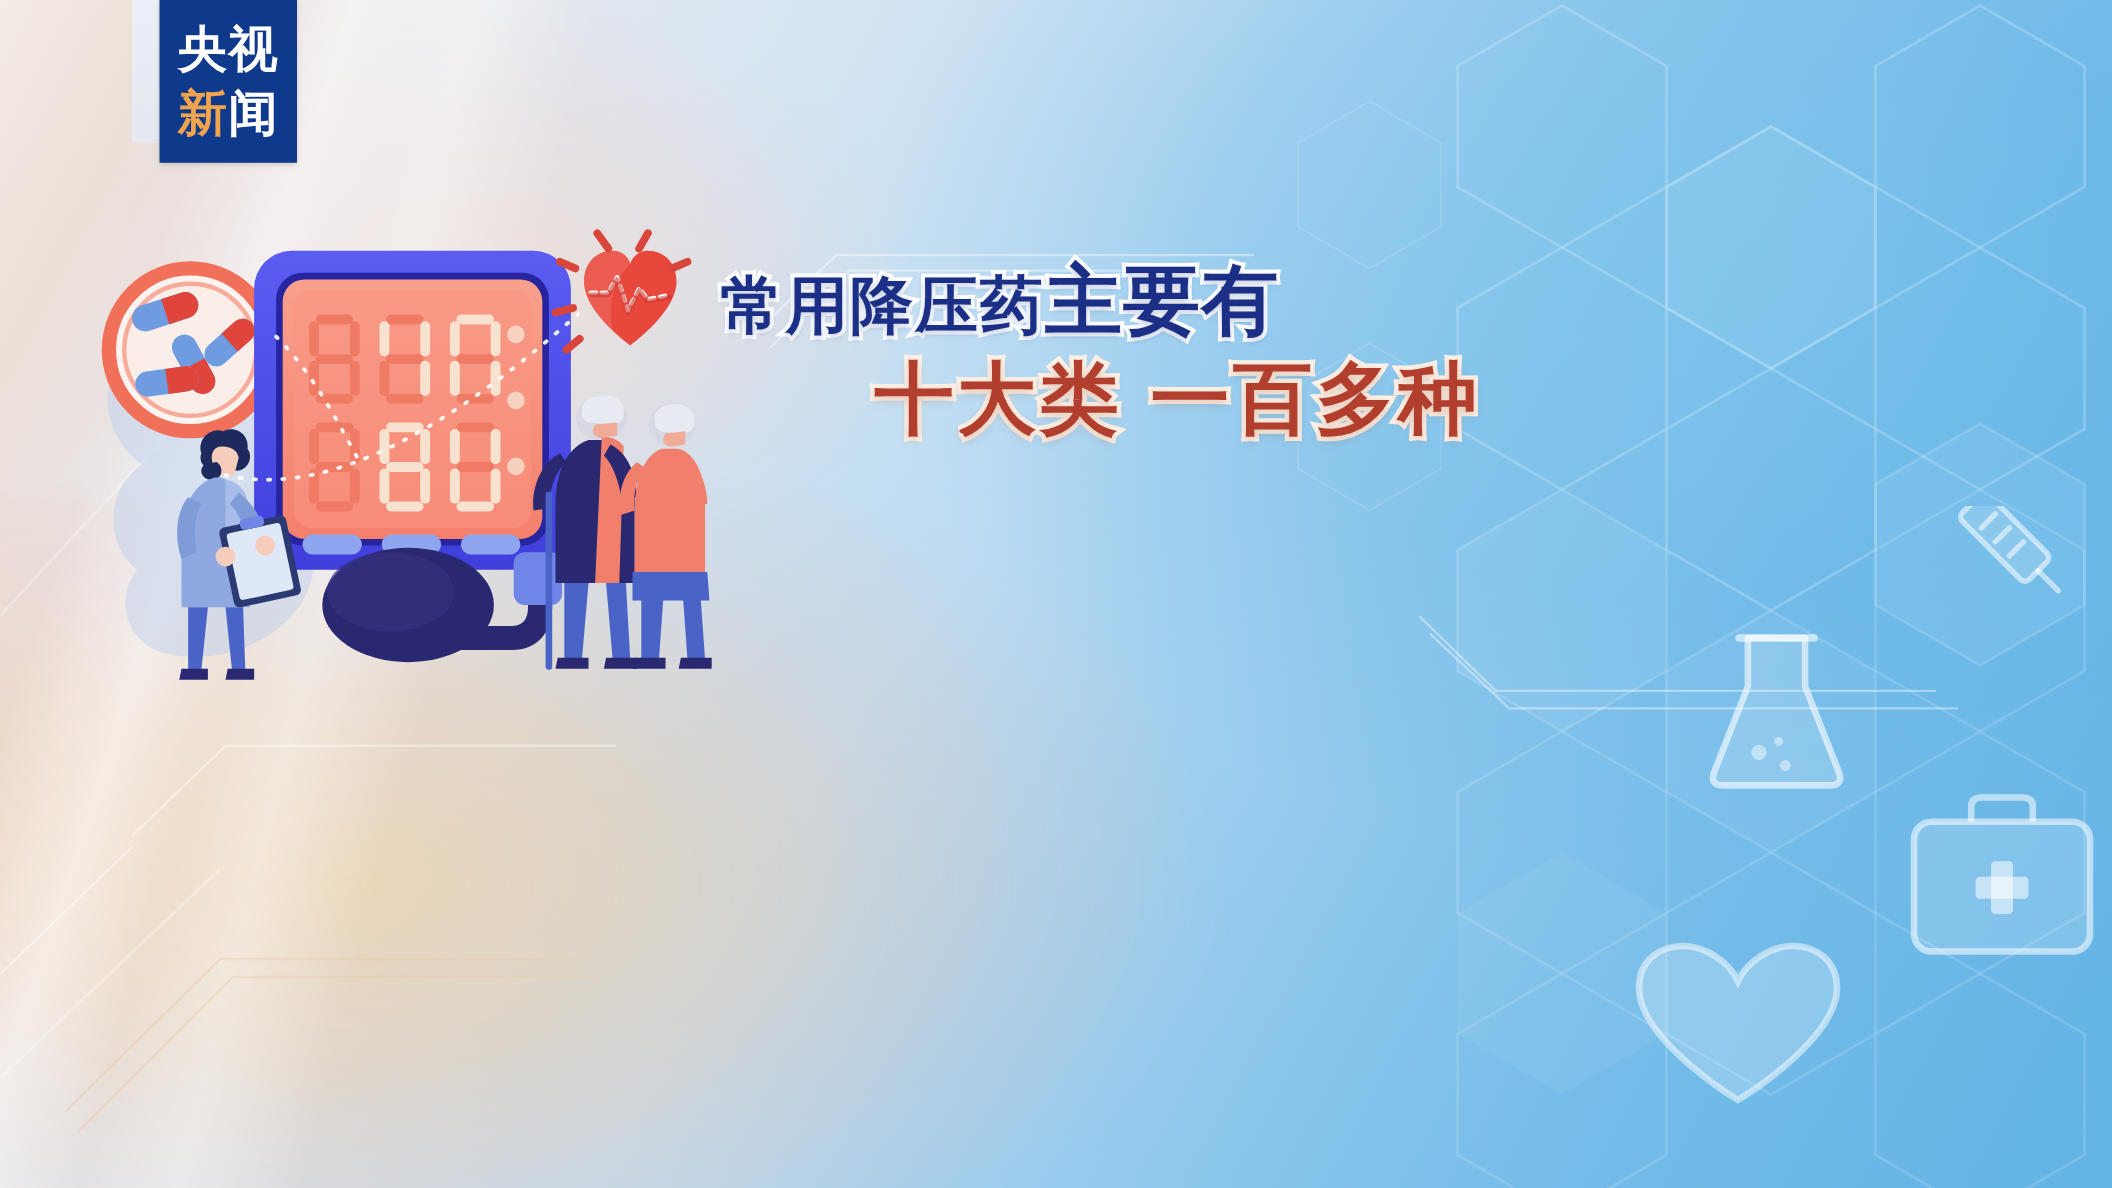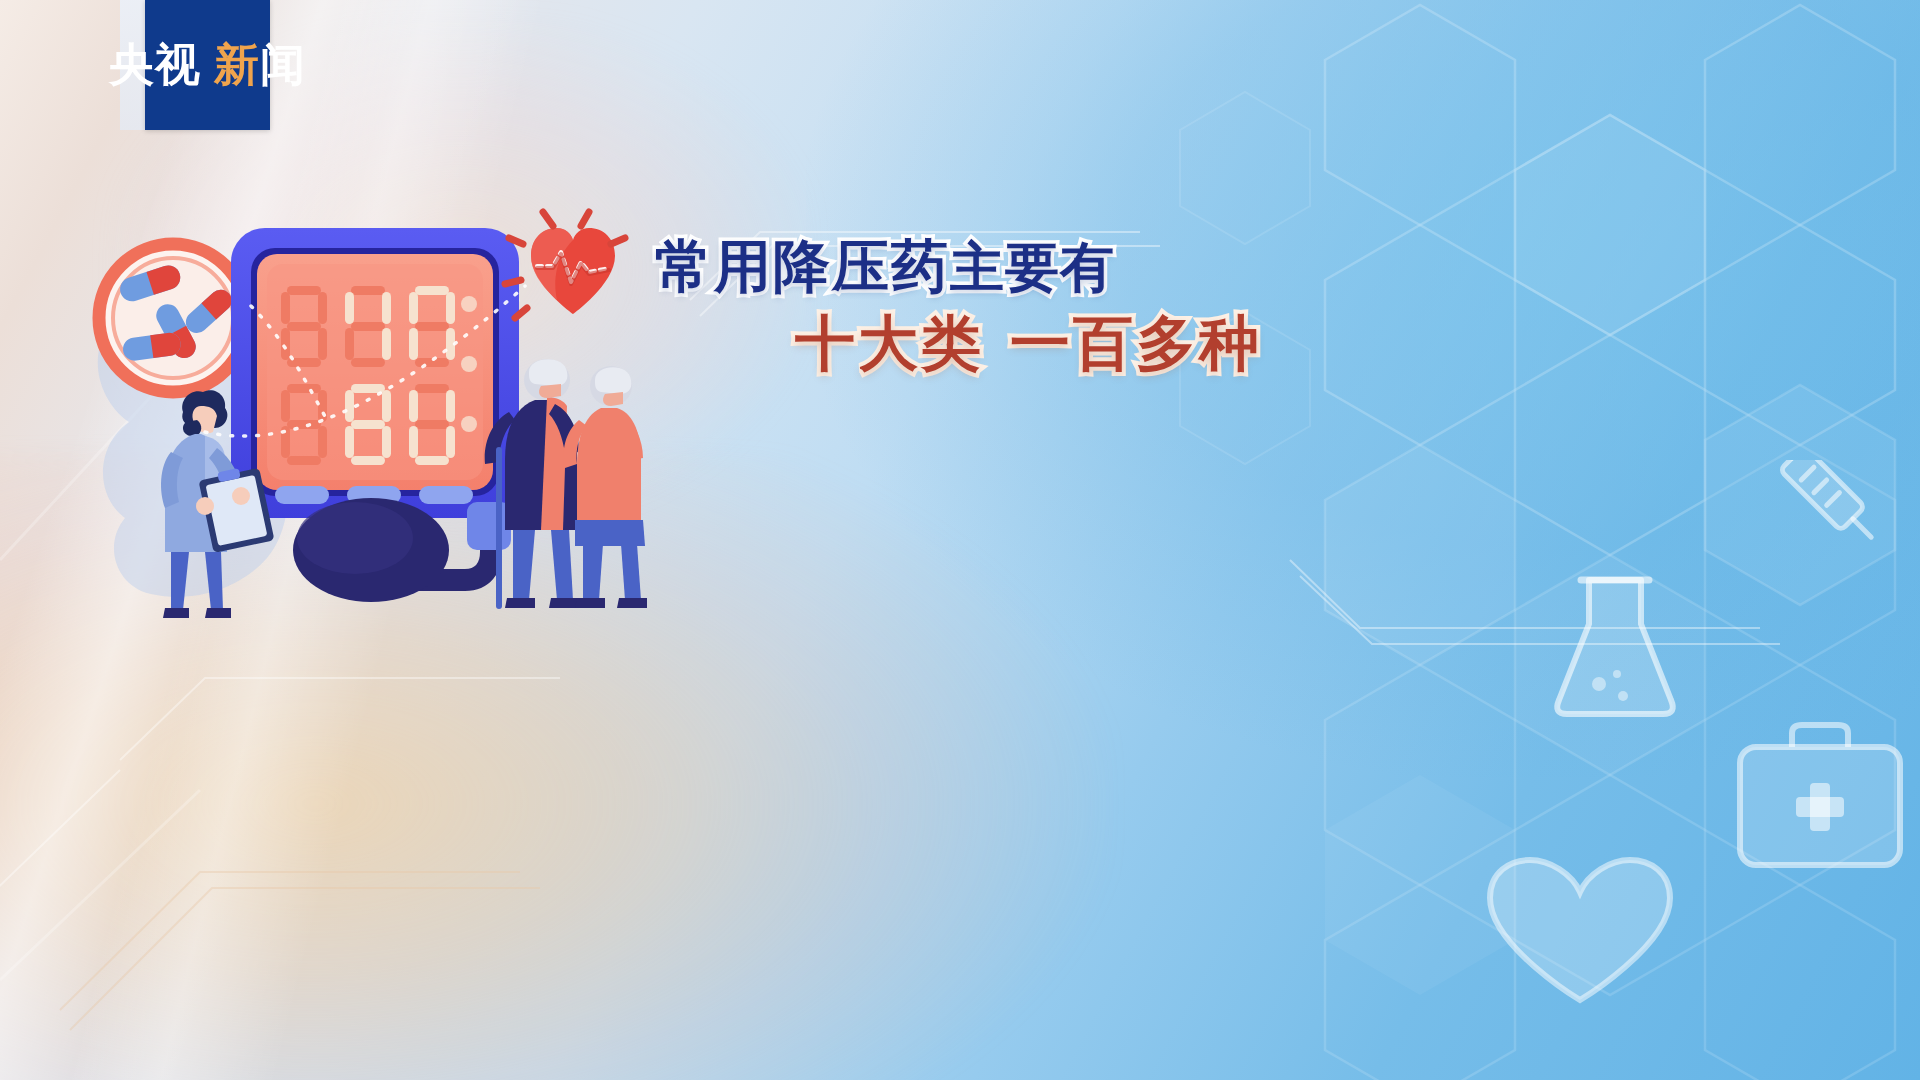--- a/index.html
+++ b/index.html
@@ -47,23 +47,23 @@
     background:linear-gradient(104deg, rgba(255,255,255,0) 36%,
        rgba(255,255,255,0.40) 44%, rgba(255,255,255,0) 54%);
   }
   .hex-layer{ position:absolute; inset:0; opacity:.5; }
   .hex-layer svg{ width:100%; height:100%; display:block; }
   .polyline-layer{ position:absolute; inset:0; }
   .polyline-layer svg{ width:100%; height:100%; display:block; }
 
   
   .logo{
-    position:absolute; left:145px; top:0; width:125px; height:130px;
+    position:absolute; left:145px; top:0; width:125px; height:148px;
     background:#0f3a8c;
-    display:flex; flex-direction:row; align-items:center; justify-content:center;
+    display:flex; flex-direction:column; align-items:center; justify-content:center;
     gap:13px; z-index:40;
     box-shadow:0 1px 5px rgba(0,0,0,.18);
   }
   .logo-row{ font-size:45px; line-height:.98; font-weight:700; letter-spacing:1px;
              font-family:"DejaVu Sans","Liberation Sans",sans-serif; white-space:nowrap;}
   .logo-row.top{ color:#ffffff; }
   .logo-char-o{ color:#f0a44d; }
   .logo-char-w{ color:#ffffff; }
   .logo-left-strip{
     position:absolute; left:120px; top:0; width:25px; height:130px;
@@ -81,28 +81,28 @@
     font-family:"DejaVu Sans","Liberation Sans",sans-serif;
     font-weight:700; white-space:nowrap; line-height:1;
     display:flex; align-items:baseline;
   }
   .l1-big{
     font-size:57px; color:#1c2f86; letter-spacing:2px;
     -webkit-text-stroke:7px #ffffff; paint-order:stroke fill;
     text-shadow:0 3px 6px rgba(60,90,150,.30);
   }
   .l1-small{
-    font-size:54px; color:#1c2f86; letter-spacing:1px;
+    font-size:70px; color:#1c2f86; letter-spacing:1px;
     -webkit-text-stroke:7px #ffffff; paint-order:stroke fill;
     text-shadow:0 3px 6px rgba(60,90,150,.30);
   }
   .line2{
     margin-top:18px; margin-left:140px;
     font-family:"DejaVu Sans","Liberation Sans",sans-serif;
-    font-weight:700; font-size:60px; line-height:1; white-space:nowrap;
+    font-weight:700; font-size:72px; line-height:1; white-space:nowrap;
     color:#b23f2e; letter-spacing:3px;
     -webkit-text-stroke:8px #fdf1e6; paint-order:stroke fill;
     text-shadow:0 4px 9px rgba(150,90,60,.28);
   }
   .l2-gap{ display:inline-block; width:26px; }
 
   
   .deco{ position:absolute; right:0; bottom:0; width:760px; height:620px; z-index:10; }
   .deco svg{ width:100%; height:100%; display:block; }
 </style>

